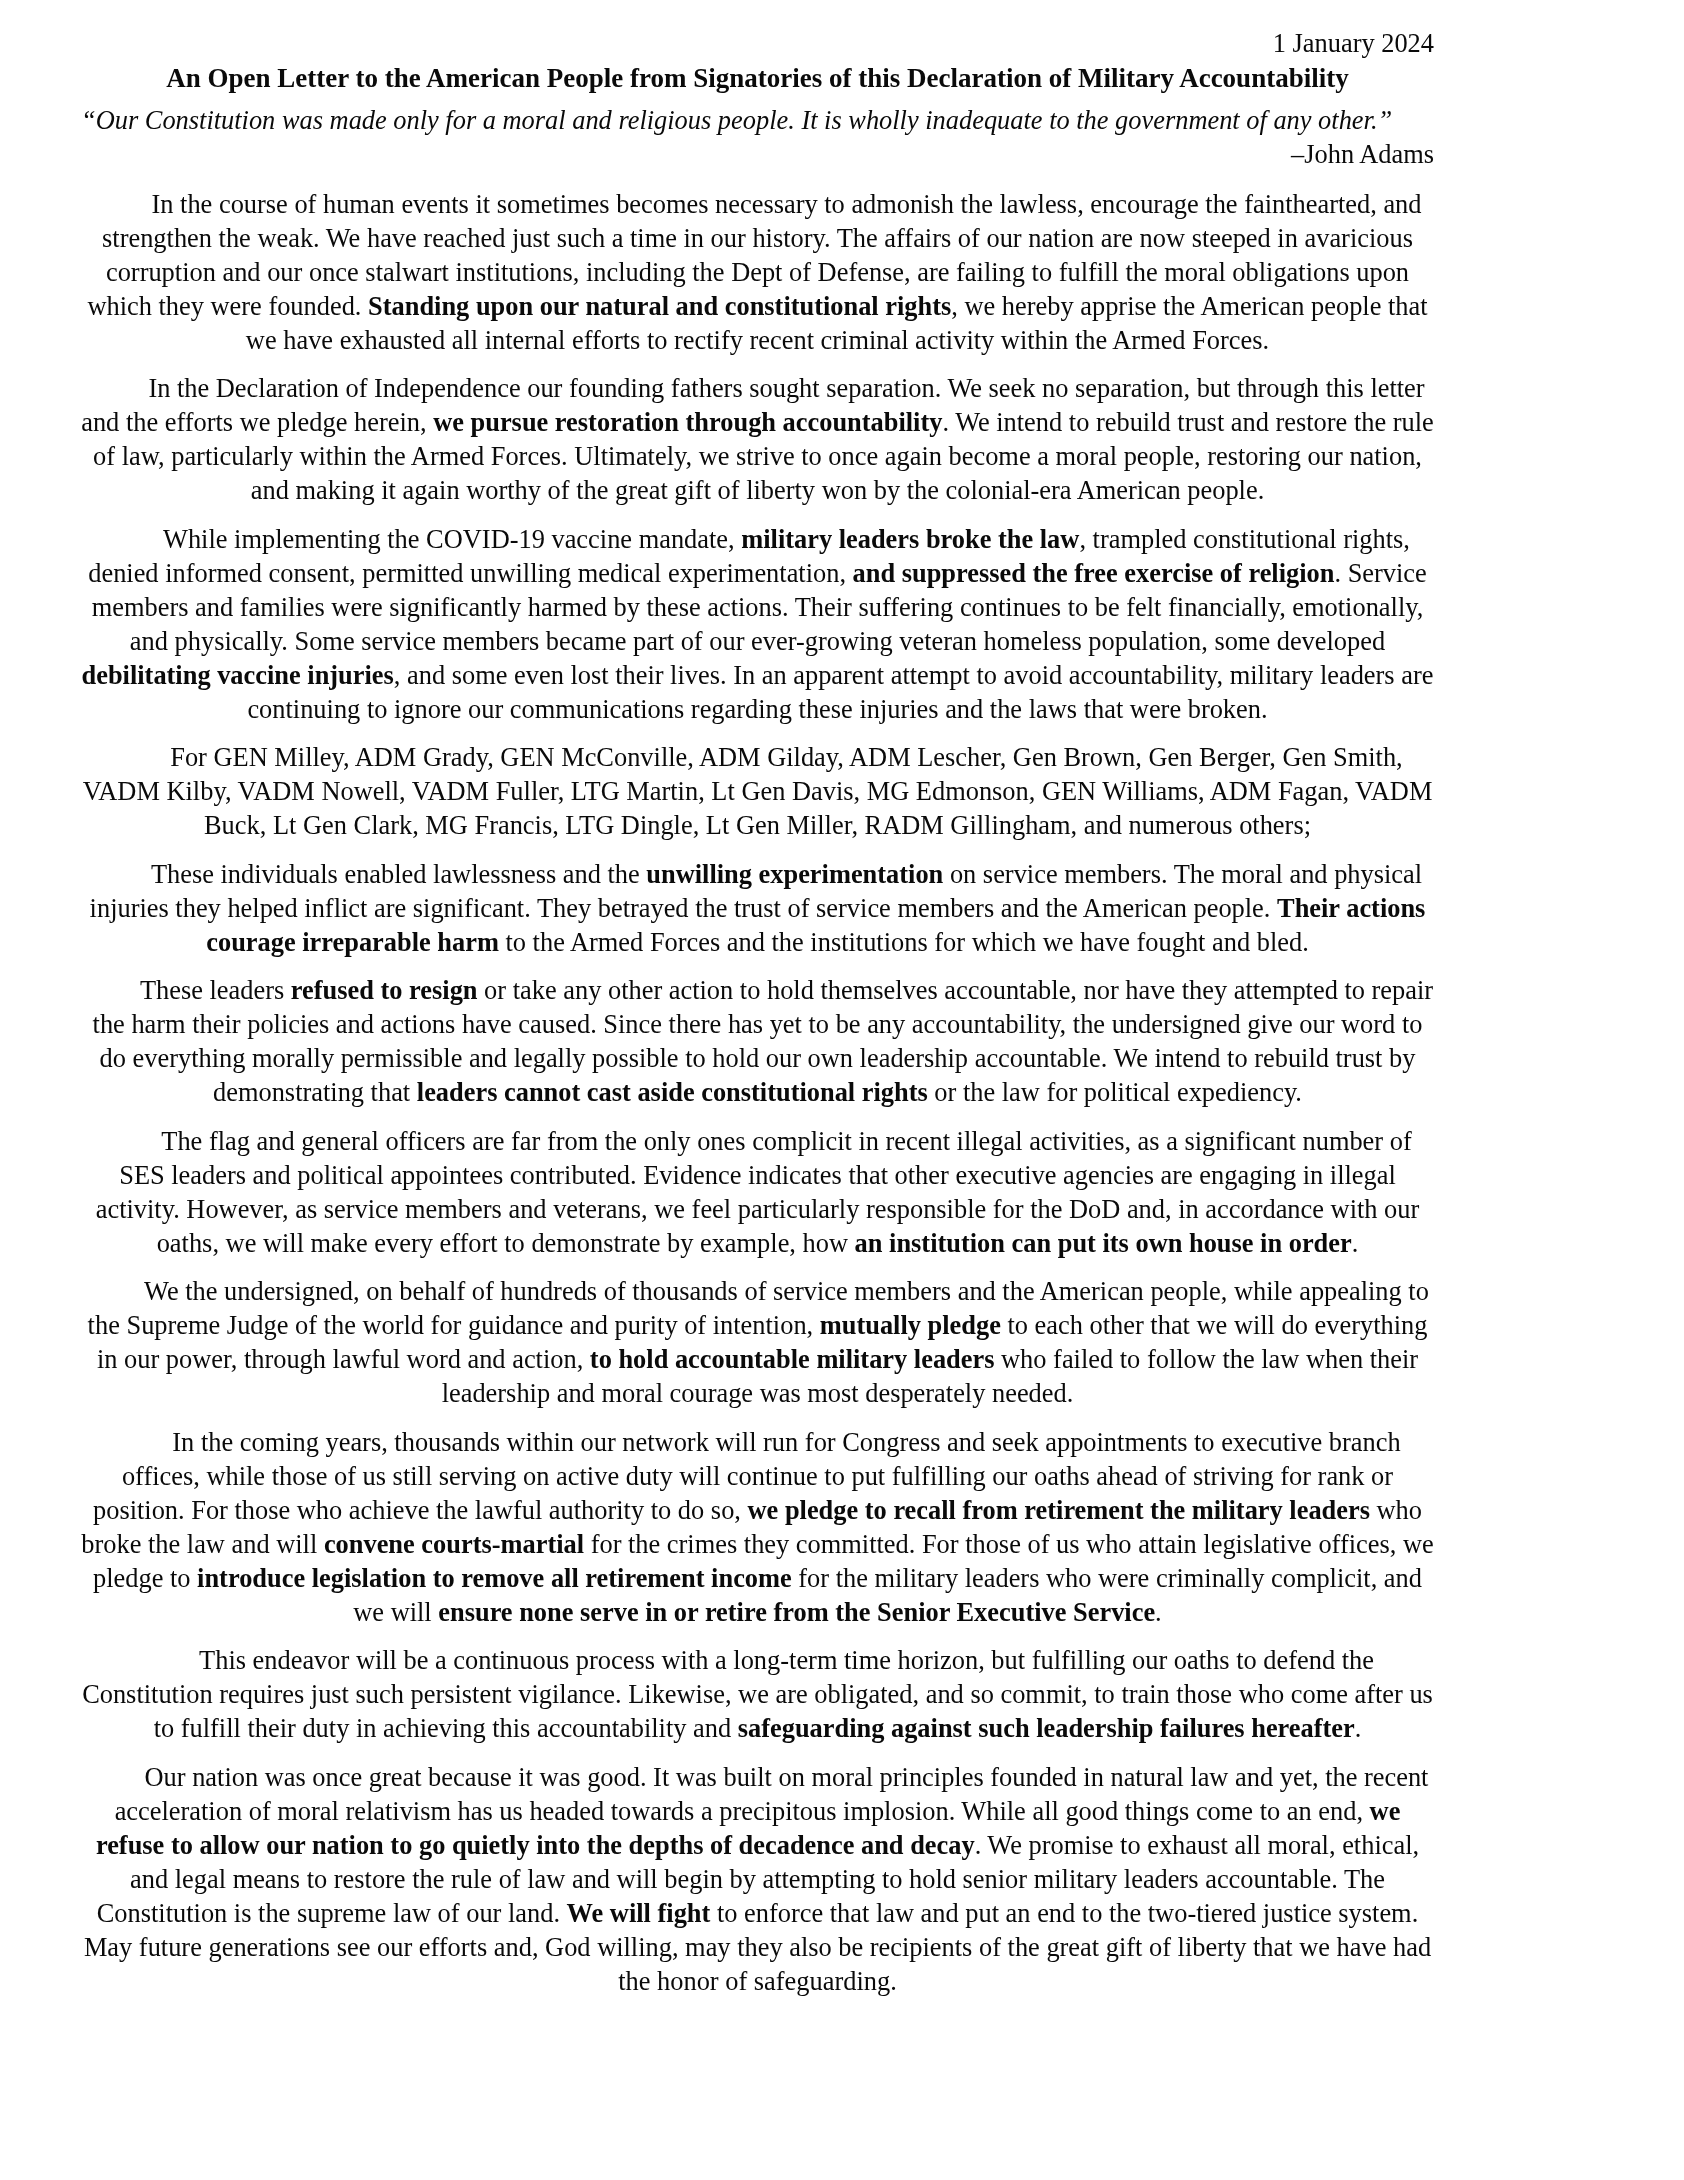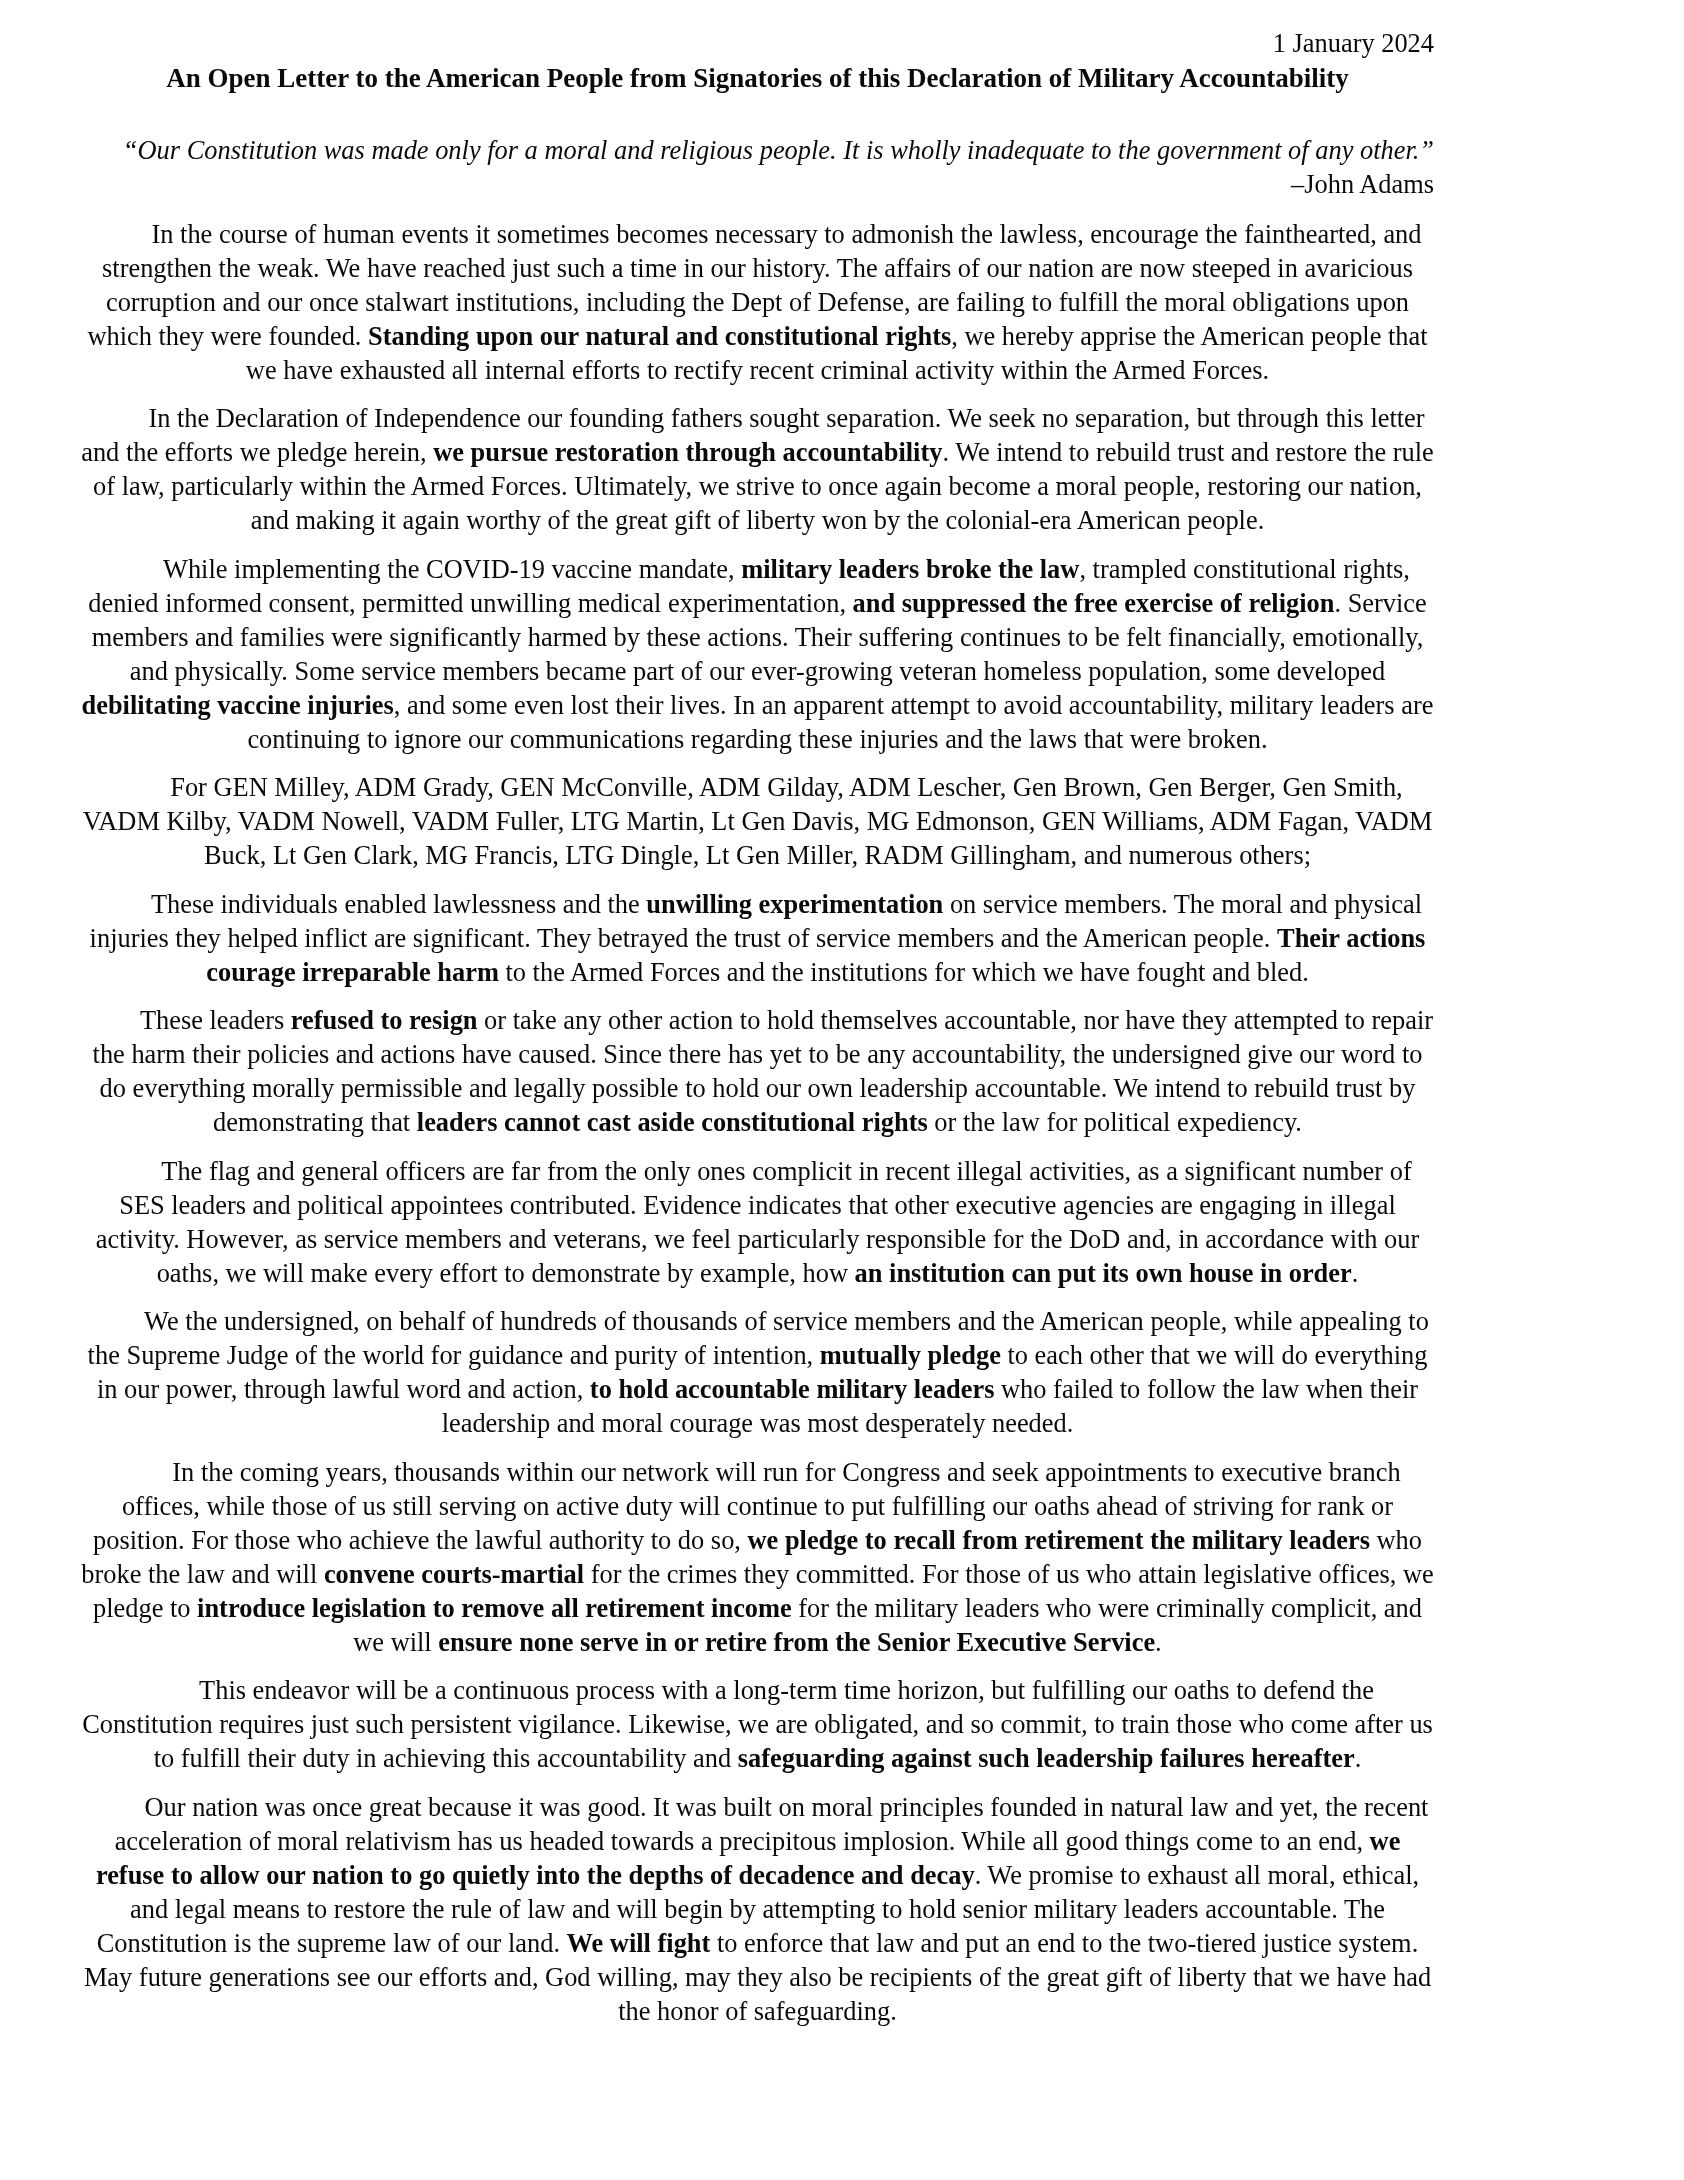--- a/index.html
+++ b/index.html
@@ -21,24 +21,24 @@
     overflow: hidden;
   }
   .date-line {
     text-align: right;
     margin: 0 0 1.7px 0;
   }
   .letter-title {
     text-align: center;
     font-weight: bold;
     font-size: 27px;
-    margin: 0 0 38px 0;
+    margin: 0 0 8px 0;
   }
   .epigraph-quote {
-    text-align: right;
+    text-align: left;
     font-style: italic;
     margin: 0;
   }
   .epigraph-attribution {
     text-align: right;
     margin: 0 0 15.3px 0;
   }
   .letter-body p.para {
     margin: 14.5px 0 0 0;
     text-indent: 58px;

